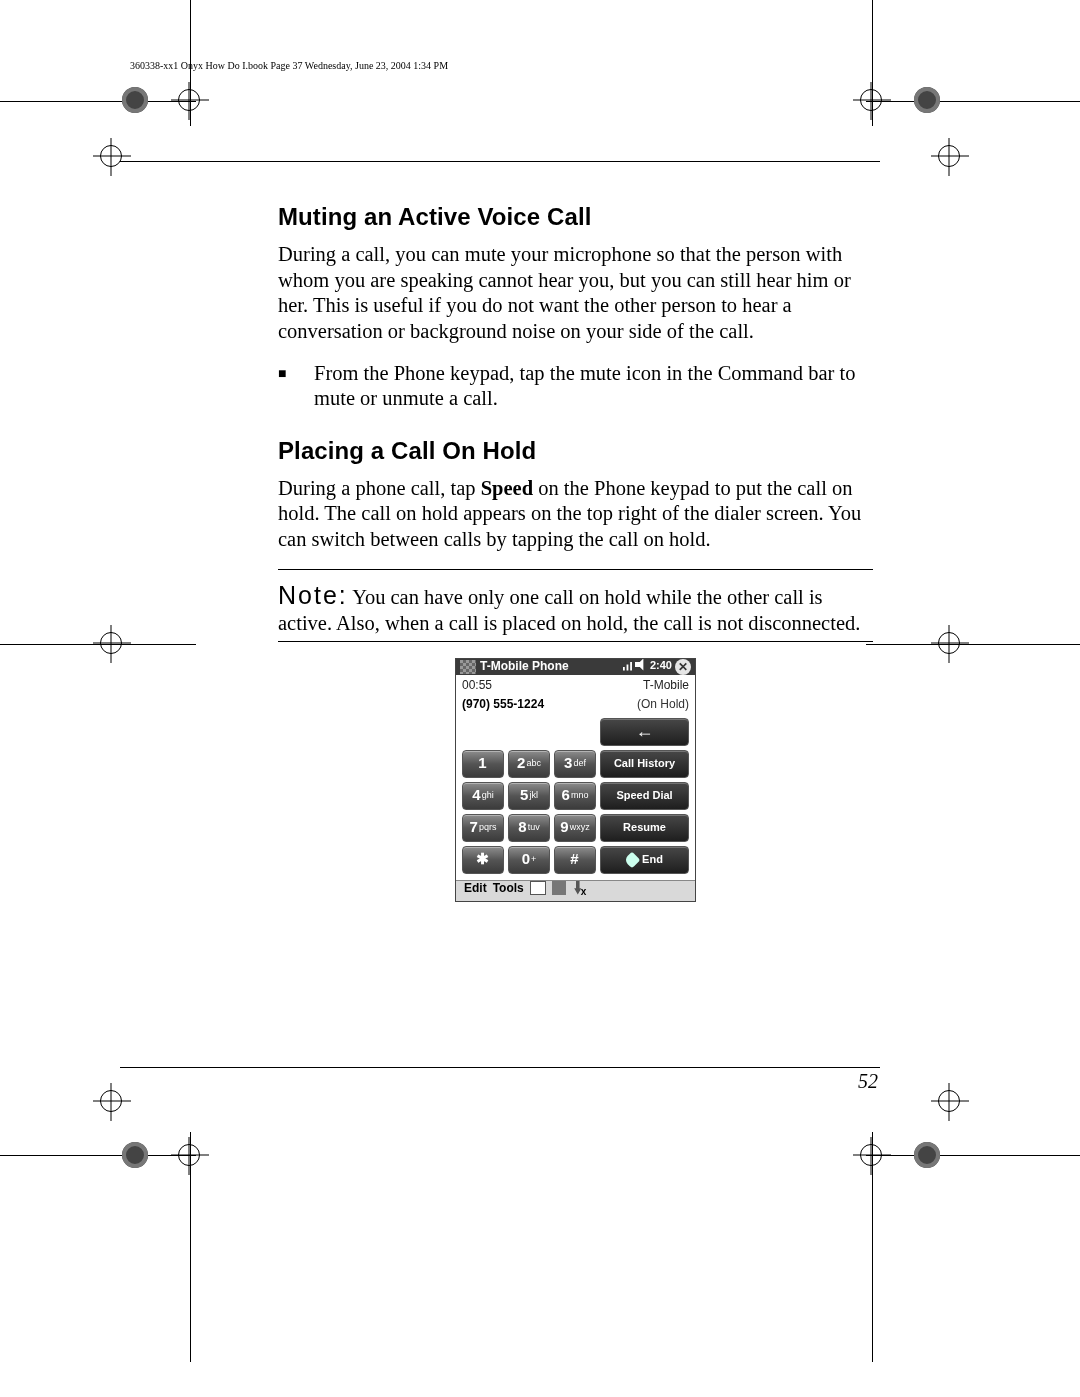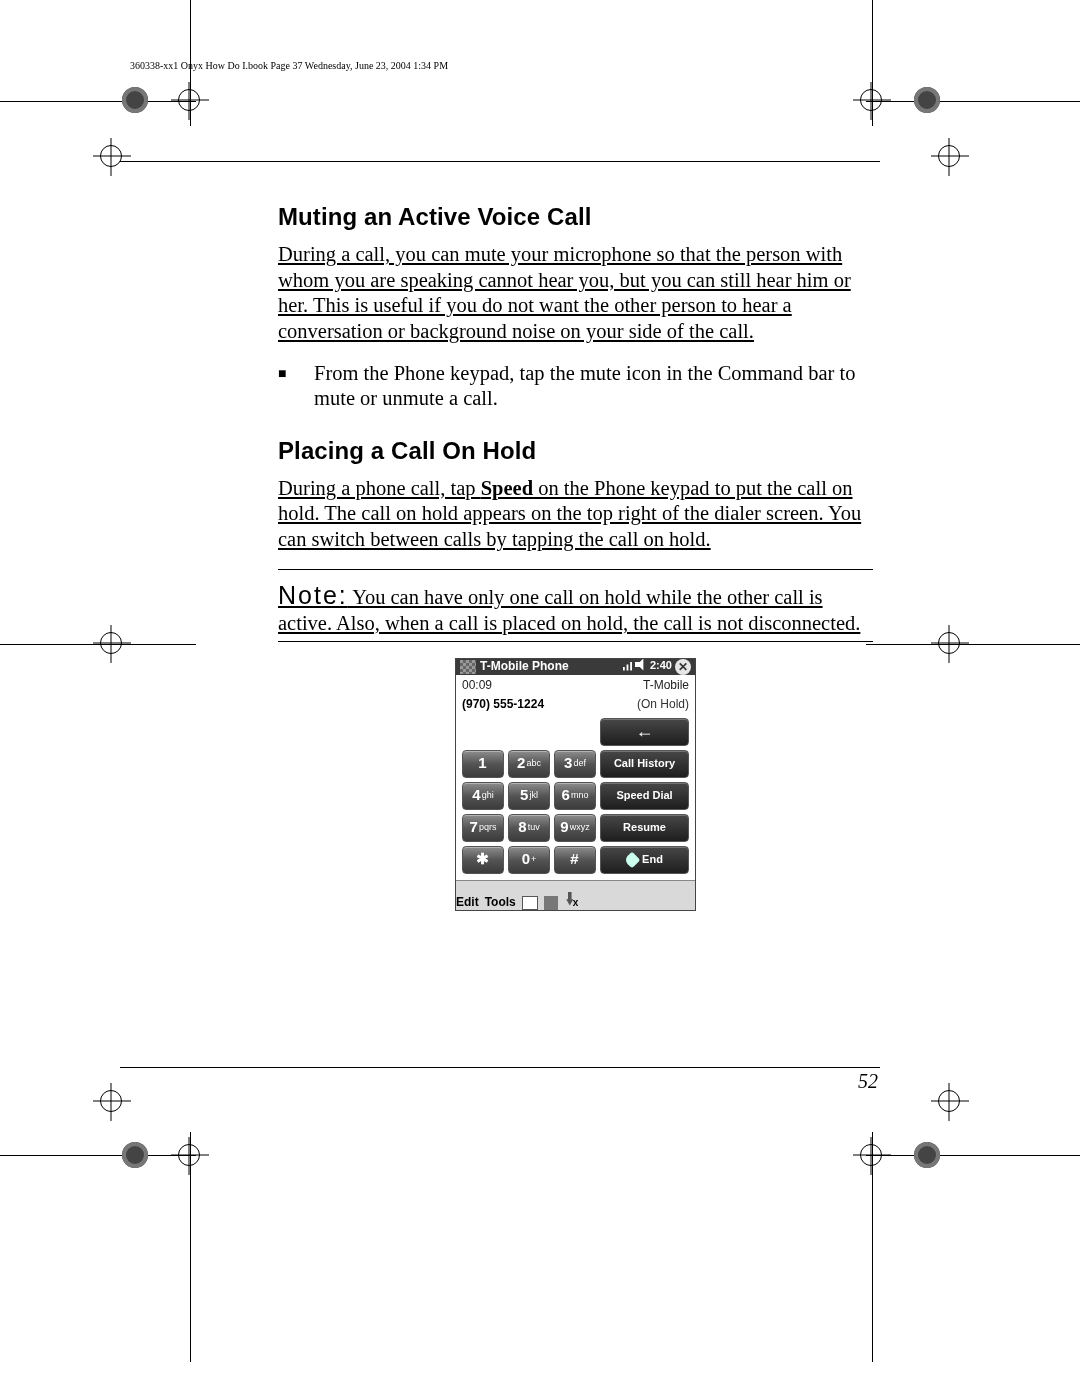--- a/index.html
+++ b/index.html
@@ -39,21 +39,20 @@
   }
   h2.sec {
     font-family: Arial, Helvetica, sans-serif;
     font-weight: bold;
     font-size: 24px;
     margin: 0 0 10px 0;
     letter-spacing: 0.1px;
   }
   .para {
     margin: 1px 0 16px 0;
-    text-decoration: underline;
   }
   .bullet-row {
     display: flex;
     margin: 0 0 24px 0;
   }
   .bullet-mark {
     width: 36px;
     font-size: 14px;
     line-height: 26px;
   }
@@ -159,25 +158,25 @@
     font-size:18px; font-weight:bold;
   }
   .end-ico {
     width:12px; height:12px; margin-right:4px;
     background:#cfe;
     border-radius:3px 3px 6px 3px;
     transform: rotate(135deg);
   }
 
   .ph-bar {
-    height: 30px;
+    height: 21px;
     background: #d9d9d9;
     border-top:1px solid #888;
-    display:flex; align-items:flex-end;
-    padding: 0 0;
+    display:flex; align-items:flex-start;
+    padding: 0 8px;
     gap: 6px;
     font-size: 12px;
     font-weight:bold;
     font-family: Arial, sans-serif;
     color:#000;
   }
   .ph-bar .ico {
     width:16px; height:14px; border:1px solid #555; background:#fff;
     display:inline-block;
   }
@@ -296,21 +295,21 @@
         <span class="ph-title">T-Mobile Phone</span>
         <span class="ph-sys">
           <span class="sys-ico sys-sig"></span>
           <span class="sys-ico sys-spk"></span>
           <span>2:40</span>
           <span class="sys-close">✕</span>
         </span>
       </div>
 
       <div class="ph-info">
-        <span>00:09</span>
+        <span>00:55</span>
         <span>T-Mobile</span>
       </div>
       <div class="ph-num-row">
         <span class="ph-num">(970) 555-1224</span>
         <span class="ph-status">(On Hold)</span>
       </div>
 
       <div class="ph-grid">
         <div style="grid-column:1/span 3;"></div>
         <div class="rbtn">

